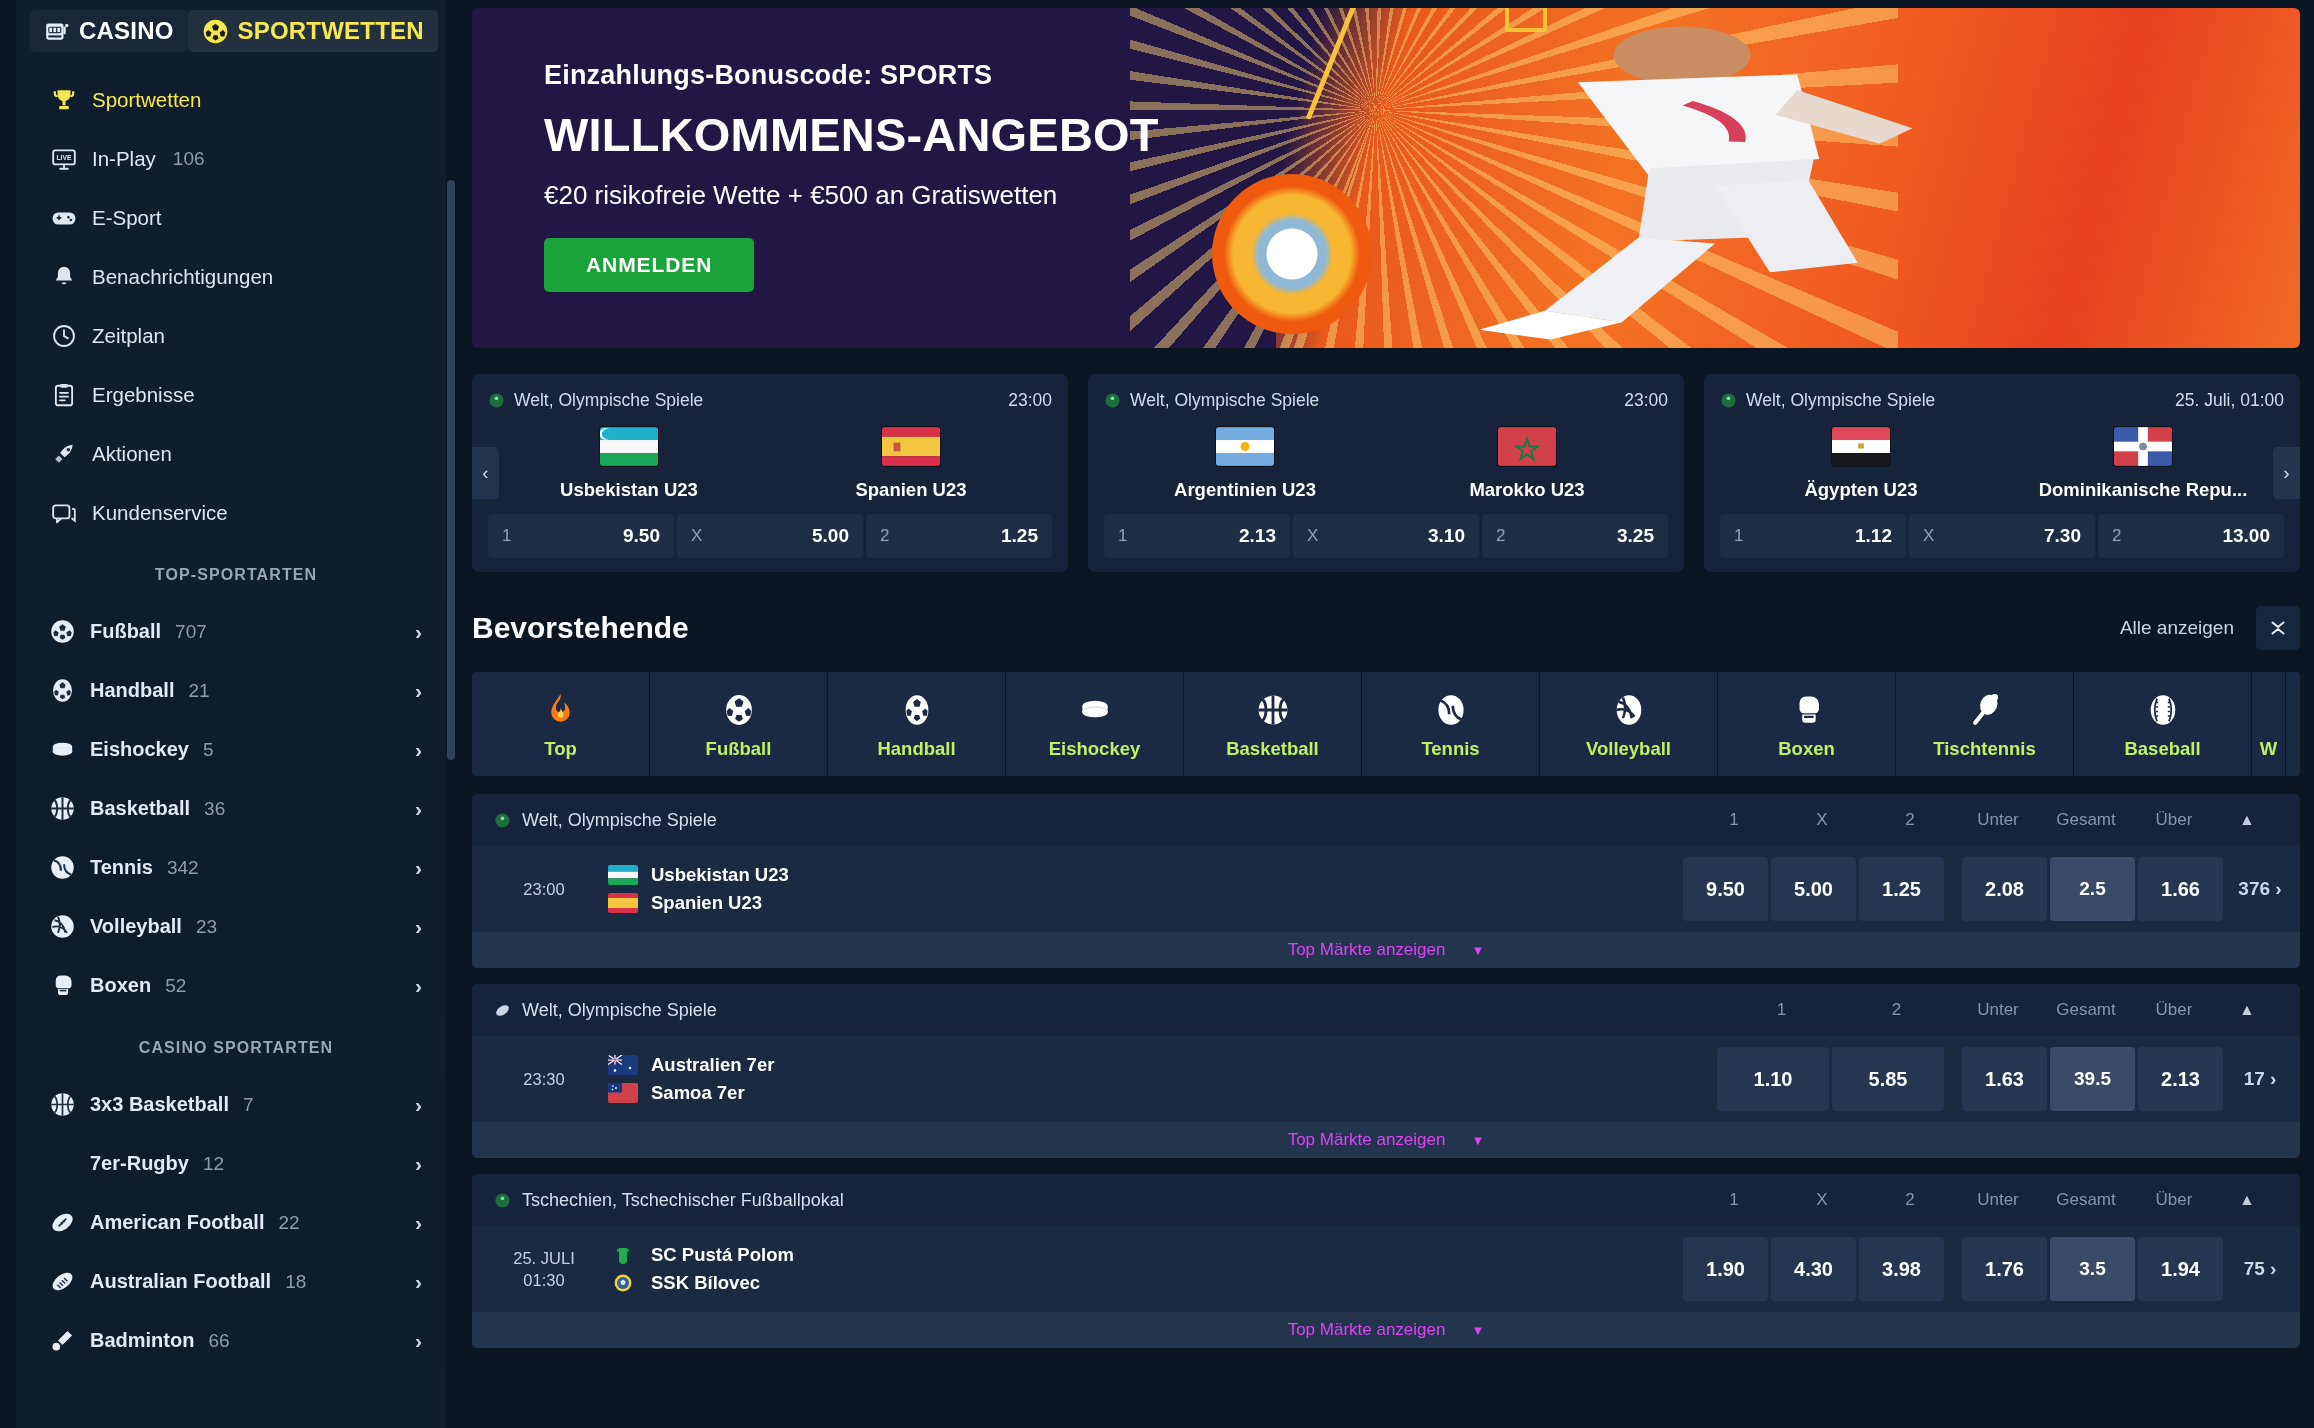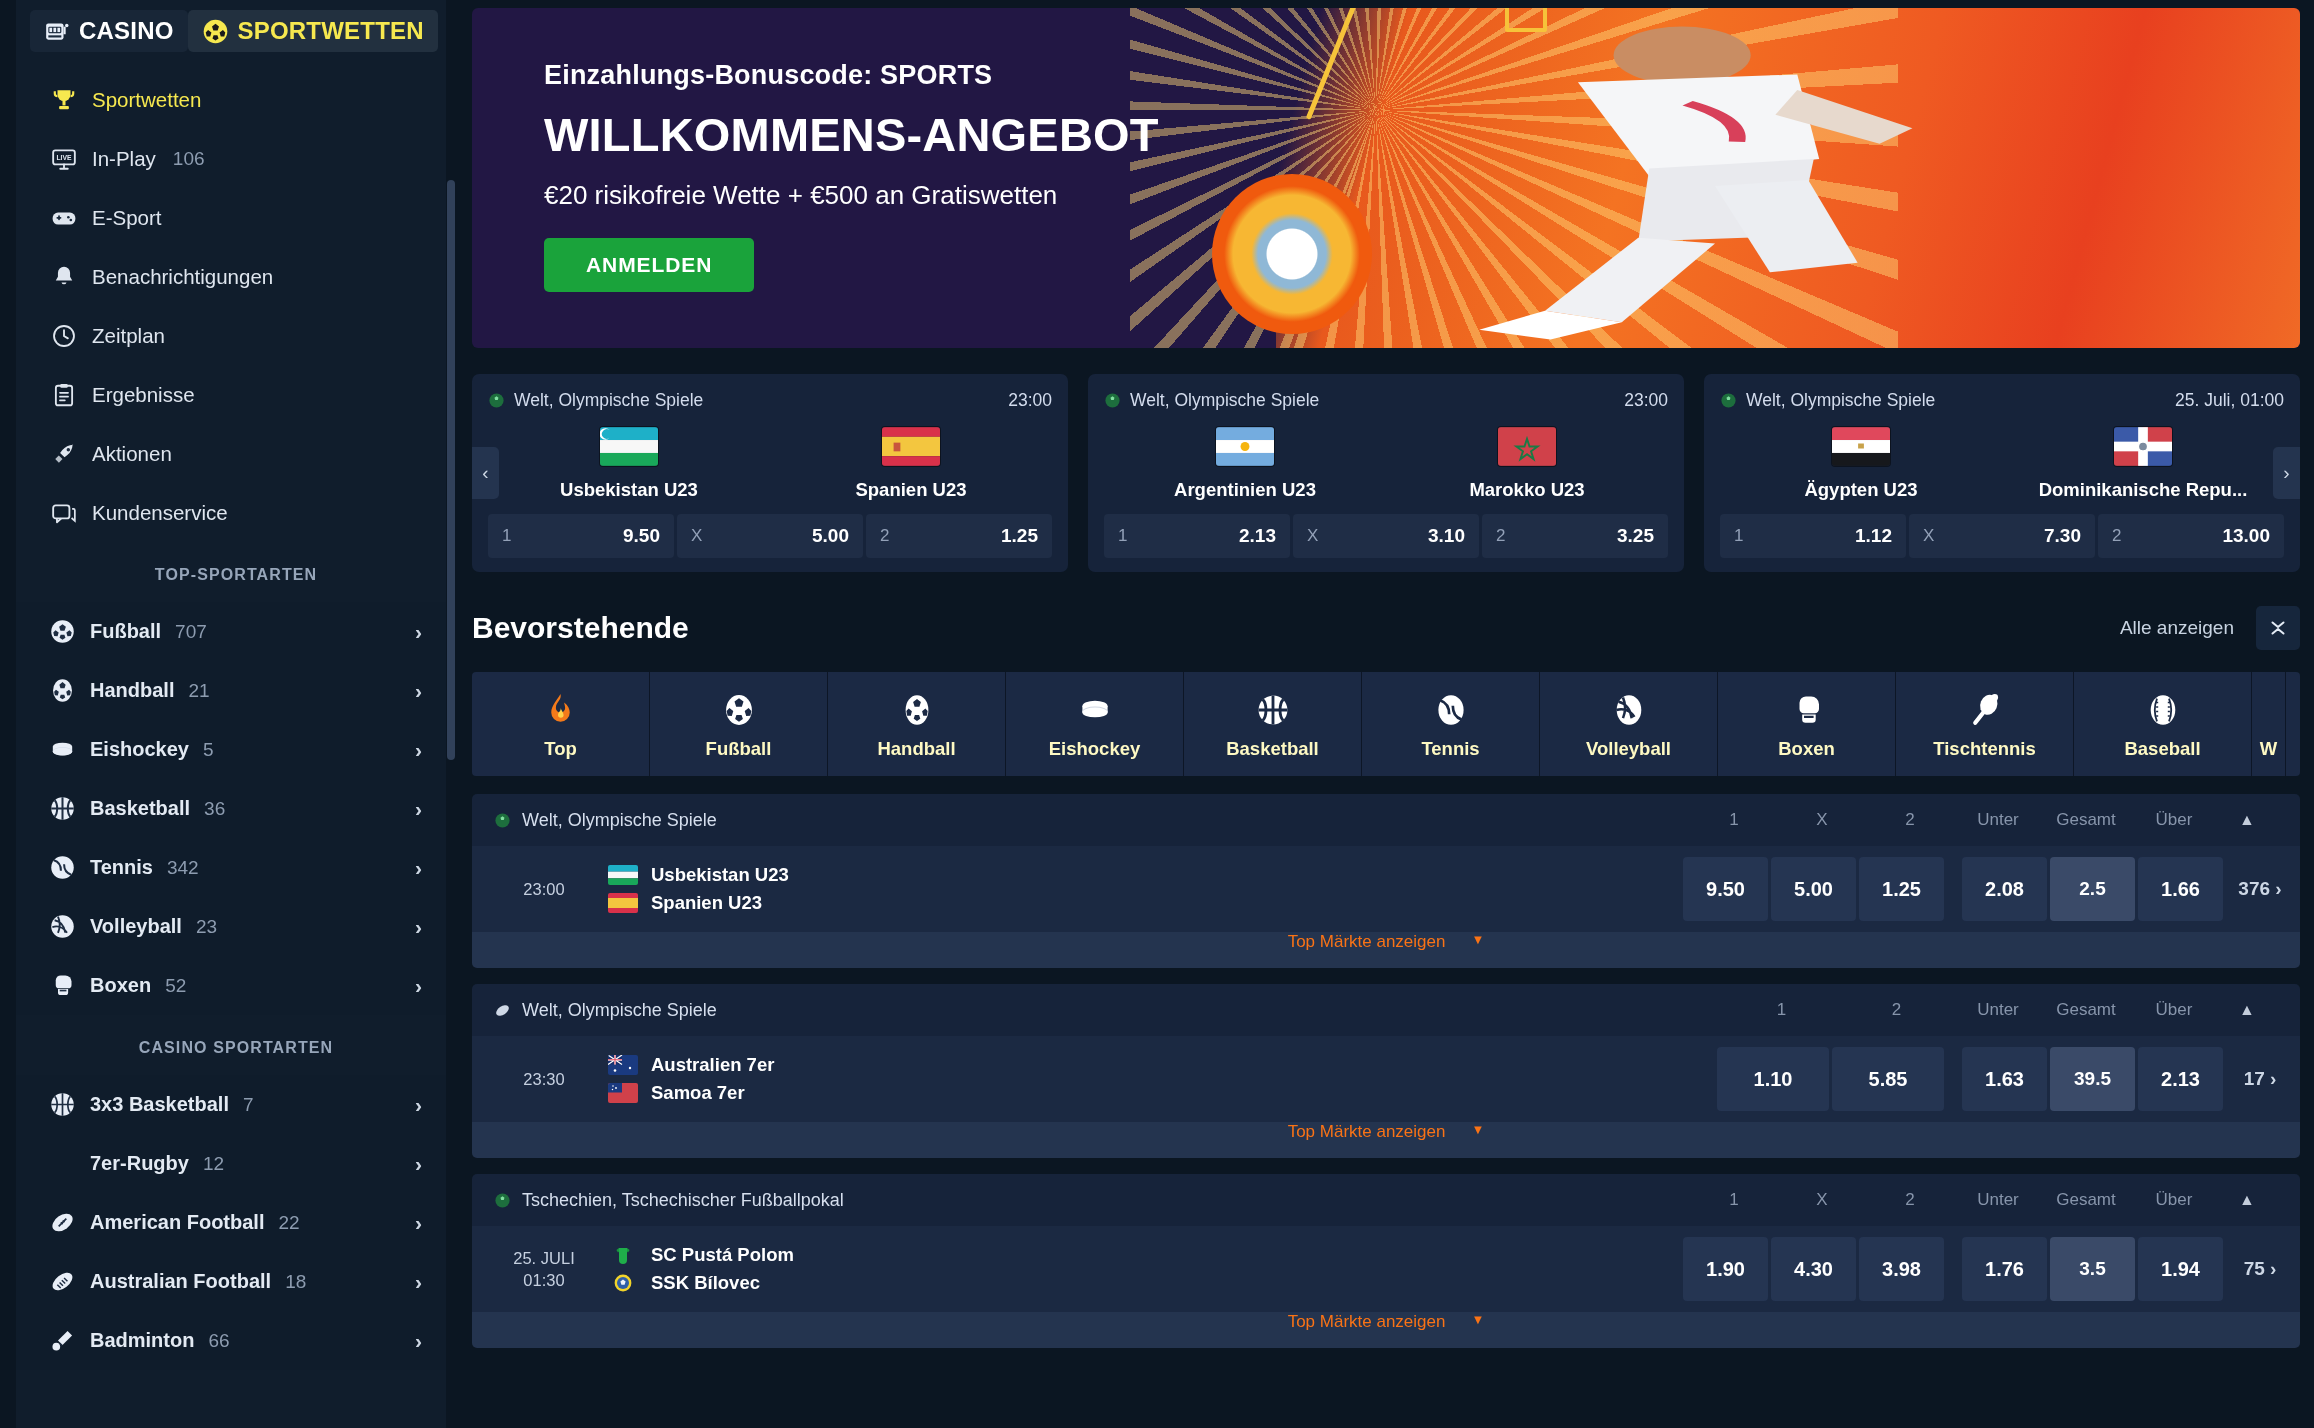--- a/index.html
+++ b/index.html
@@ -172,21 +172,21 @@
     display:flex; margin: 22px 14px 0 6px; overflow:hidden;
     background:#1b2944; border-radius:4px;
   }
   .tab {
     flex: 0 0 178px; height: 104px;
     display:flex; flex-direction:column; align-items:center; justify-content:center;
     gap: 10px; cursor:pointer;
     border-right: 1px solid #0d1626;
   }
   .tab-ico { height: 40px; display:flex; align-items:flex-end; }
-  .tab-label { color:#fef9c3; font-size:18.5px; font-weight:600; }
+  .tab-label { color:#bef264; font-size:18.5px; font-weight:600; }
   .tab.cut { flex: 0 0 34px; overflow:hidden; }
 
   
   .events { margin: 18px 14px 0 6px; }
   .egroup { margin-bottom: 16px; }
   .eg-head {
     display:flex; align-items:center;
     background:#16233a; border-radius:5px 5px 0 0;
     height: 52px; padding: 0 24px 0 22px;
   }
@@ -214,22 +214,22 @@
   }
   .ebtn.total { background:#3a4a68; color:#fff; font-size:19px; }
   .ebtn.wide { width: 112px; }
   .egap { width: 12px; }
   .emore {
     width: 68px; text-align:center; color:#cdd7e5; font-size:19px; font-weight:bold;
     cursor:pointer; white-space:nowrap;
   }
   .etop {
     background:#24344f; height:36px; border-radius:0 0 5px 5px;
-    display:flex; align-items:flex-start; justify-content:center; gap:26px;
-    color:#f97316; font-size:17px; cursor:pointer;
+    display:flex; align-items:center; justify-content:center; gap:26px;
+    color:#d946ef; font-size:17px; cursor:pointer;
   }
   .caret-d { font-size: 13px; }
   svg { display:block; }
 </style>
 </head>
 <body>
 
 <div class="app">
 
   <aside class="sidebar">

